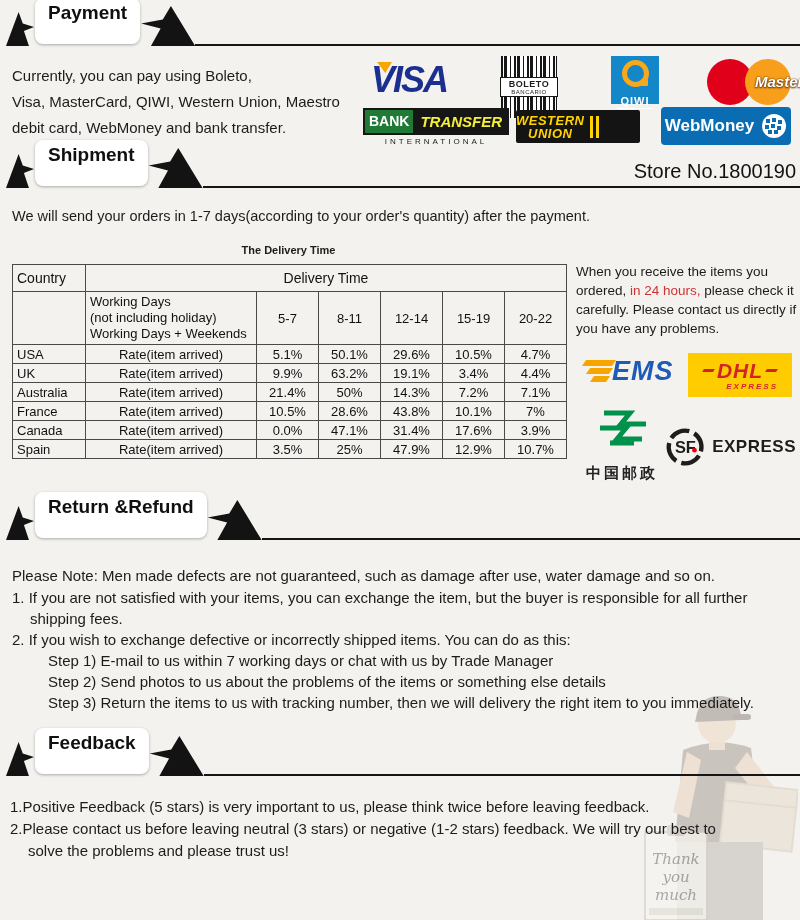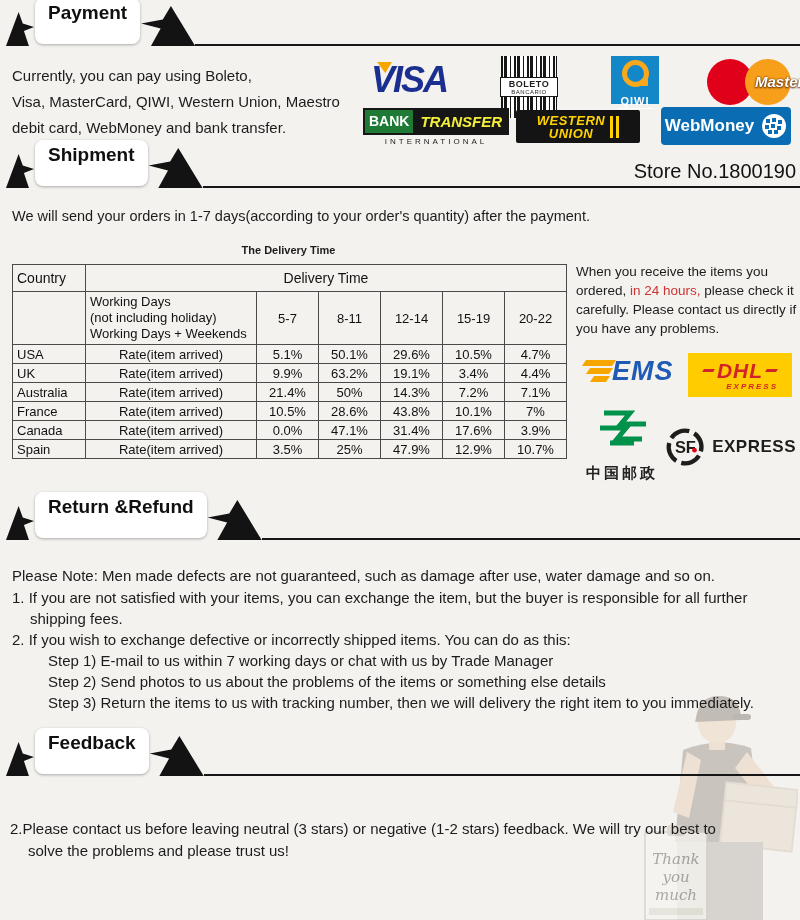--- a/index.html
+++ b/index.html
@@ -45,21 +45,21 @@
   .mastercard .mc-org{right:0;background:#f79e1b;}
   .mastercard .mc-t{position:absolute;left:0;right:0;top:15px;text-align:center;color:#fff;
                     font-style:italic;font-weight:bold;font-size:15px;
                     text-shadow:0 1px 2px #5a2a00,0 0 2px #5a2a00;padding-left:48px;}
   .banktr{left:5px;top:56px;width:132px;height:40px;text-align:center;}
   .banktr .row1{display:flex;align-items:stretch;justify-content:center;}
   .banktr .bank{background:#1e7a34;color:#fff;font-weight:bold;font-size:14px;padding:3px 4px;border:2px solid #161616;border-right:none;}
   .banktr .transfer{background:#161616;color:#f5ef3a;font-style:italic;font-weight:bold;font-size:15px;padding:3px 5px;border:2px solid #161616;}
   .banktr .intl{font-size:8px;letter-spacing:3px;font-weight:normal;color:#222;margin-top:2px;}
   .western{left:151px;top:58px;width:124px;height:33px;background:#141414;border-radius:2px;
-           display:flex;align-items:center;justify-content:center;gap:5px;}
+           display:flex;align-items:center;gap:5px;}
   .western .wu{color:#ffd200;font-weight:bold;font-style:italic;font-size:13px;line-height:13px;text-align:center;letter-spacing:.5px;}
   .western .wbars{display:flex;gap:3px;}
   .western .wbars i{display:block;width:3px;height:22px;background:#ffd200;}
   .webmoney{left:296px;top:55px;width:130px;height:38px;background:#0a6db4;border-radius:4px;
             display:flex;align-items:center;justify-content:center;gap:7px;}
   .webmoney .wmt{color:#fff;font-size:17px;font-weight:bold;}
 
   
   .tbl-title{position:absolute;left:12px;top:244px;width:553px;text-align:center;font-size:11px;font-weight:bold;}
   table.delivery{position:absolute;left:12px;top:264px;border-collapse:collapse;table-layout:fixed;
@@ -342,16 +342,17 @@
   <div class="body-line ind2 z2" style="top:672px">Step 2) Send photos to us about the problems of the items or something else details</div>
   <div class="body-line ind2 z2" style="top:693px">Step 3) Return the items to us with tracking number, then we will delivery the right item to you immediately.</div>
 
   <div class="ribbon" style="top:736px">
     <span class="tri tri-l"></span>
     <span class="rib-label">Feedback</span>
     <span class="tri tri-r"></span>
     <span class="rib-rule"></span>
   </div>
 
+  <div class="body-line z2" style="top:797px;left:10px">1.Positive Feedback (5 stars) is very important to us, please think twice before leaving feedback.</div>
   <div class="body-line z2" style="top:819px;left:10px">2.Please contact us before leaving neutral (3 stars) or negative (1-2 stars) feedback. We will try our best to</div>
   <div class="body-line ind z2" style="top:841px;left:10px">solve the problems and please trust us!</div>
 
 </div>
 
 </body></html>

